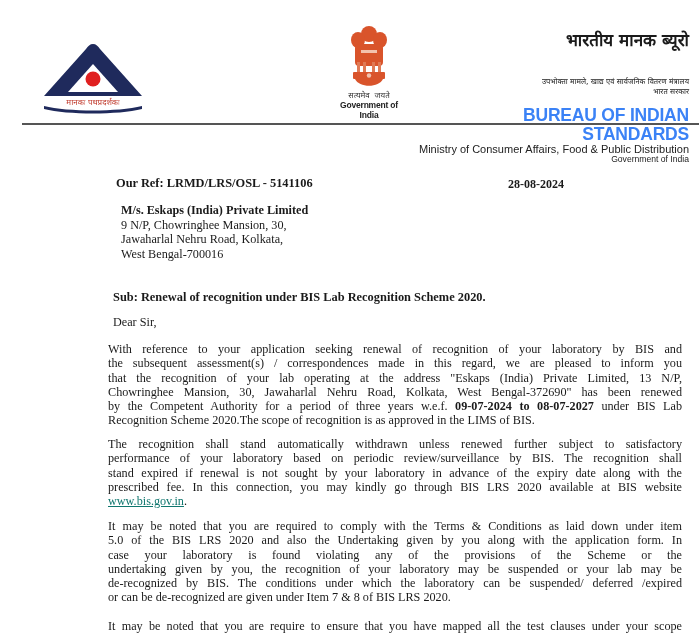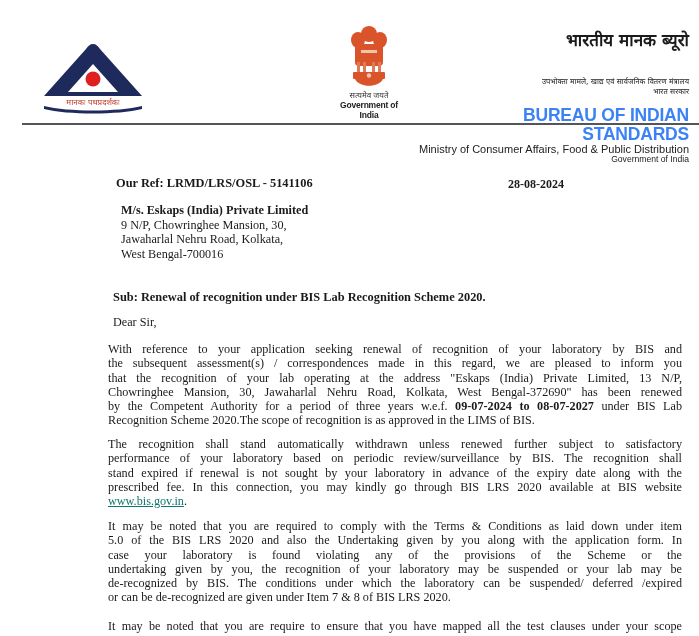--- a/index.html
+++ b/index.html
@@ -3,21 +3,21 @@
   <meta charset="utf-8">
   <style>
     html, body { margin: 0; padding: 0; background: #ffffff; }
     body { width: 699px; height: 636px; overflow: hidden; position: relative; font-family: "Liberation Serif", serif; color: #1a1a1a; }
 
     
     .letterhead { position: absolute; left: 0; top: 0; width: 699px; height: 130px; }
     .bis-logo { position: absolute; left: 38px; top: 40px; width: 110px; height: 74px; }
     .emblem { position: absolute; left: 334px; top: 22px; width: 70px; height: 100px; text-align: center; }
     .emblem svg { display: block; margin: 0 auto; }
-    .emblem .motto { font-family: Liberation Sans, sans-serif; font-size: 8px; color: #333; margin-top: 1px; line-height: 9px; }
+    .emblem .motto { font-family: Liberation Mono, monospace; font-size: 8px; color: #333; margin-top: 1px; line-height: 9px; }
     .emblem .goi { font-family: "Liberation Sans", sans-serif; font-size: 8.5px; font-weight: bold; color: #222; line-height: 10px; letter-spacing: -0.2px; }
 
     .org-block { position: absolute; right: 10px; top: 30px; width: 270px; text-align: right; font-family: "Liberation Sans", sans-serif; }
     .org-hindi-title { font-family: "DejaVu Sans", sans-serif; font-size: 17px; font-weight: bold; color: #1b1b1b; line-height: 20px; }
     .org-hindi-ministry { font-family: "DejaVu Sans", sans-serif; font-size: 7.5px; color: #222; line-height: 11px; margin-top: 26px; }
     .org-hindi-govt { font-family: "DejaVu Sans", sans-serif; font-size: 7.5px; color: #222; line-height: 10px; }
     .org-title { font-size: 17.5px; font-weight: bold; color: #3b82f6; line-height: 19px; letter-spacing: -0.2px; margin-top: 9px; }
     .org-ministry { font-size: 11px; color: #222; line-height: 10px; }
     .org-govt { font-size: 8.6px; color: #222; line-height: 10px; }
 

